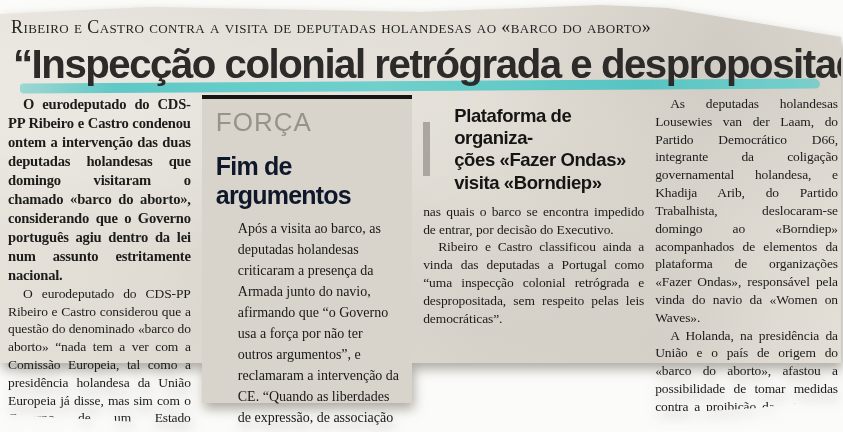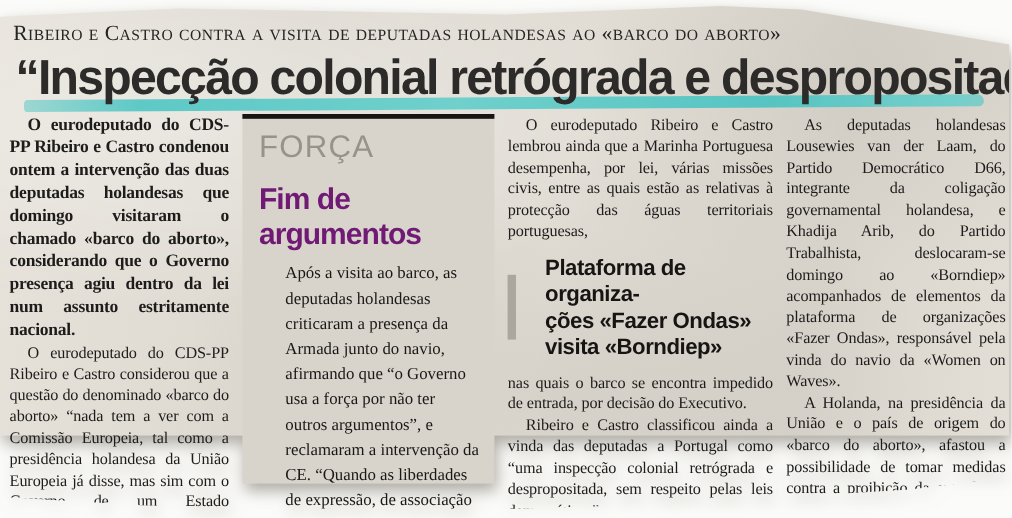--- a/index.html
+++ b/index.html
@@ -103,21 +103,21 @@
     letter-spacing: 1px;
     color: #97938a;
     margin: 2px 0 14px 2px;
   }
   .sidebox-title {
     margin: 0 0 8px 2px;
     font-family: "Liberation Sans", sans-serif;
     font-weight: bold;
     font-size: 25px;
     letter-spacing: -0.8px;
-    color: #701a75;
+    color: #0f172a;
   }
   .sidebox-body {
     margin: 0 0 0 24px;
     font-size: 14px;
     line-height: 1.5;
     color: #191816;
   }
 
   .subhead-wrap {
     display: flex;
@@ -154,39 +154,38 @@
 
       <div class="kicker">Ribeiro e Castro contra a visita de deputadas holandesas ao «barco do aborto»</div>
 
       <h1 class="headline">“Inspecção colonial retrógrada e despropositada”</h1>
 
       <div class="underline"></div>
 
       <div class="cols">
 
         <div class="col">
-          <p class="lead">O eurodeputado do CDS-PP Ribeiro e Castro condenou ontem a intervenção das duas deputadas holandesas que domingo visitaram o chamado «barco do aborto», considerando que o Governo presença agiu dentro da lei num assunto estritamente nacional.</p>
+          <p class="lead">O eurodeputado do CDS-PP Ribeiro e Castro condenou ontem a intervenção das duas deputadas holandesas que domingo visitaram o chamado «barco do aborto», considerando que o Governo português agiu dentro da lei num assunto estritamente nacional.</p>
           <p>O eurodeputado do CDS-PP Ribeiro e Castro considerou que a questão do denominado «barco do aborto» “nada tem a ver com a Comissão Europeia, tal como a presidência holandesa da União Europeia já disse, mas sim com o Governo de um Estado democrático”. “O Governo português tem agido em conformidade com a lei portuguesa e com o princípio da proporcionalidade”, salientou o re-</p>
         </div>
 
         <aside class="sidebox">
           <div class="sidebox-label">FORÇA</div>
           <h2 class="sidebox-title">Fim de argumentos</h2>
           <p class="sidebox-body">Após a visita ao barco, as deputadas holandesas criticaram a presença da Armada junto do navio, afirmando que “o Governo usa a força por não ter outros argumentos”, e reclamaram a intervenção da CE. “Quando as liberdades de expressão, de associação e de informação estão a ser violadas, é claro que a Comissão tem um papel a desempenhar”, disseram.</p>
         </aside>
 
         <div class="col">
-          <p>O eurodeputado Ribeiro e Castro lembrou ainda que a Marinha Portuguesa desempenha, por lei, várias missões civis, entre as quais estão as relativas à protecção das águas territoriais portuguesas,</p>
           <div class="subhead-wrap">
             <div class="subhead-bar"></div>
             <h3 class="subhead">Plataforma de organiza-
 ções «Fazer Ondas»
 visita «Borndiep»</h3>
           </div>
-          <p class="no-indent">nas quais o barco se encontra impedido de entrada, por decisão do Executivo.</p>
+          <p class="no-indent">nas quais o barco se encontra impedido de entrar, por decisão do Executivo.</p>
           <p>Ribeiro e Castro classificou ainda a vinda das deputadas a Portugal como “uma inspecção colonial retrógrada e despropositada, sem respeito pelas leis democráticas”.</p>
         </div>
 
         <div class="col">
           <p>As deputadas holandesas Lousewies van der Laam, do Partido Democrático D66, integrante da coligação governamental holandesa, e Khadija Arib, do Partido Trabalhista, deslocaram-se domingo ao «Borndiep» acompanhados de elementos da plataforma de organizações «Fazer Ondas», responsável pela vinda do navio da «Women on Waves».</p>
           <p>A Holanda, na presidência da União e o país de origem do «barco do aborto», afastou a possibilidade de tomar medidas contra a proibição da entrada da embarcação, por considerar que a questão terá de ser resolvida entre o Governo português e os responsáveis do barco, a associação «Women on Waves».</p>
         </div>
 
       </div>
     </div>

